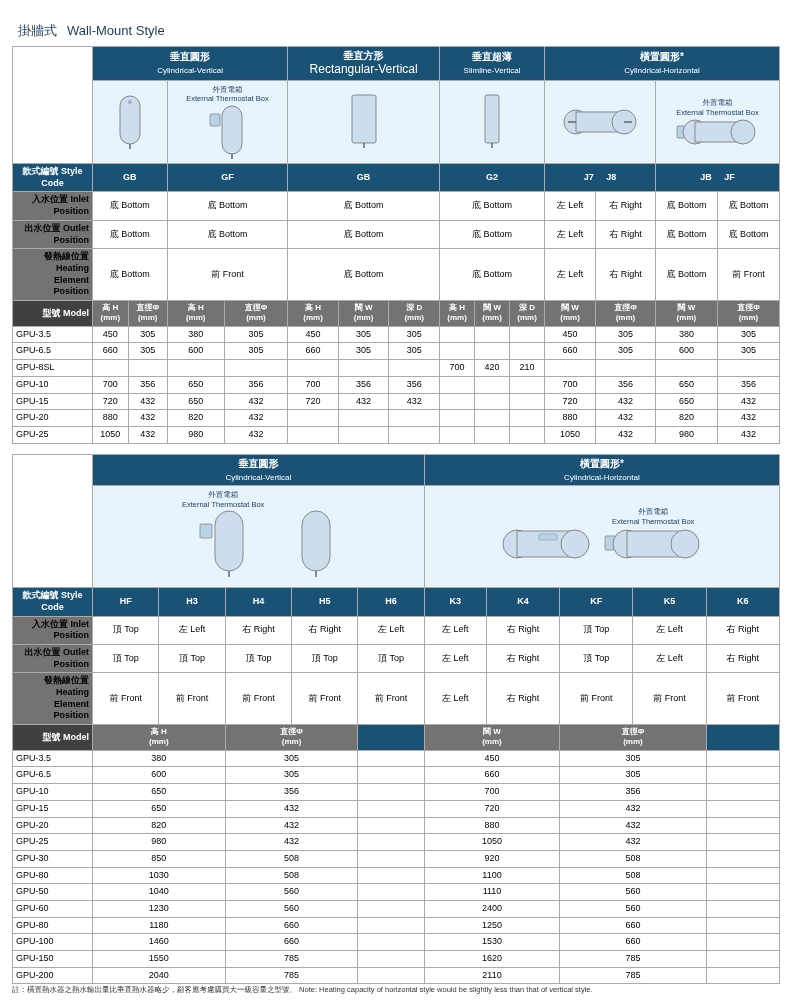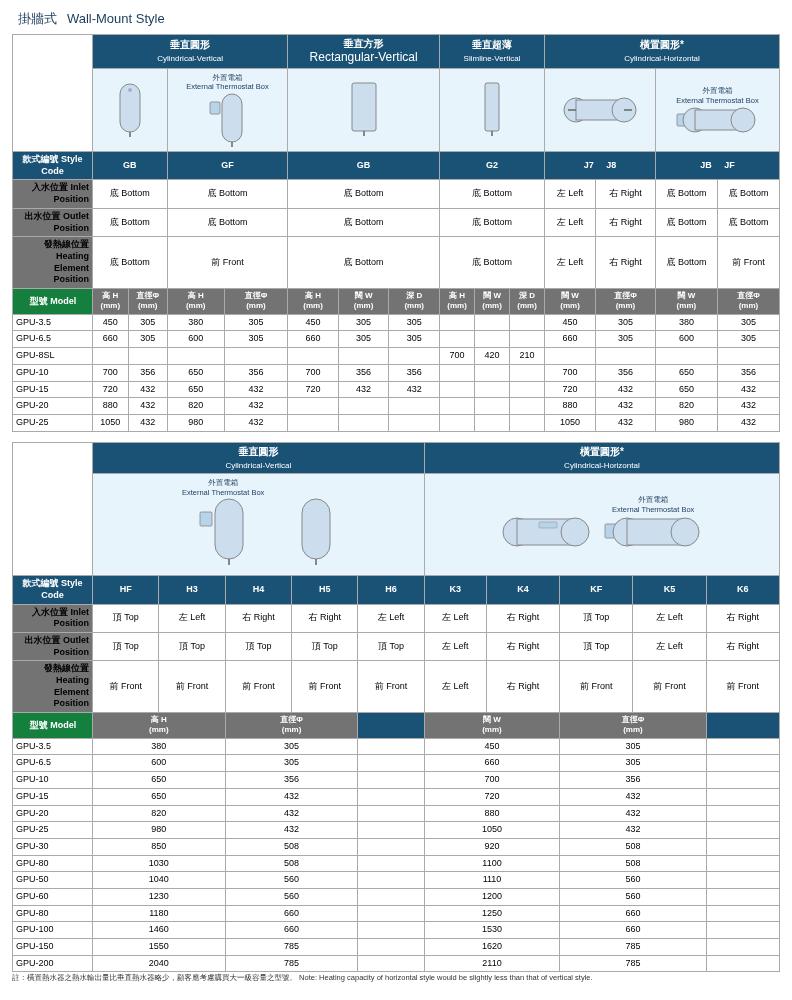--- a/index.html
+++ b/index.html
@@ -10,20 +10,21 @@
       color: #000;
       width: 792px;
       min-height: 1000px;
       padding: 10px 12px;
     }
     .section-title {
       font-size: 14px;
       font-weight: bold;
       margin-bottom: 6px;
       color: #1a3a5c;
+      margin-top: 12px;
     }
     .section-title span {
       font-size: 13px;
       font-weight: normal;
       margin-left: 6px;
     }
     table {
       border-collapse: collapse;
       width: 100%;
       font-size: 9px;
@@ -50,24 +51,24 @@
       background-color: #737373;
       font-weight: bold;
       text-align: right;
       padding-left: 10px;
     }
     .model-label {
       text-align: left;
       font-weight: normal;
     }
     .model-header {
-      background-color: #15803d;
+      background-color: #404040;
       color: #fff;
       font-weight: bold;
-      text-align: center;
+      text-align: right;
       padding-left: 4px;
     }
     .dim-header {
       background-color: #737373;
       color: #fff;
       font-size: 8px;
     }
     .ext-box-label {
       font-size: 7.5px;
       color: #1a3a5c;
@@ -553,21 +554,21 @@
           <td></td>
         <td colspan="2">1110</td>
           <td colspan="2">560</td>
           <td></td>
         </tr>
       <tr>
           <td class="model-label">GPU-60</td>
         <td colspan="2">1230</td>
           <td colspan="2">560</td>
           <td></td>
-        <td colspan="2">1200</td>
+        <td colspan="2">2400</td>
           <td colspan="2">560</td>
           <td></td>
         </tr>
       <tr>
           <td class="model-label">GPU-80</td>
         <td colspan="2">1180</td>
           <td colspan="2">660</td>
           <td></td>
         <td colspan="2">1250</td>
           <td colspan="2">660</td>

